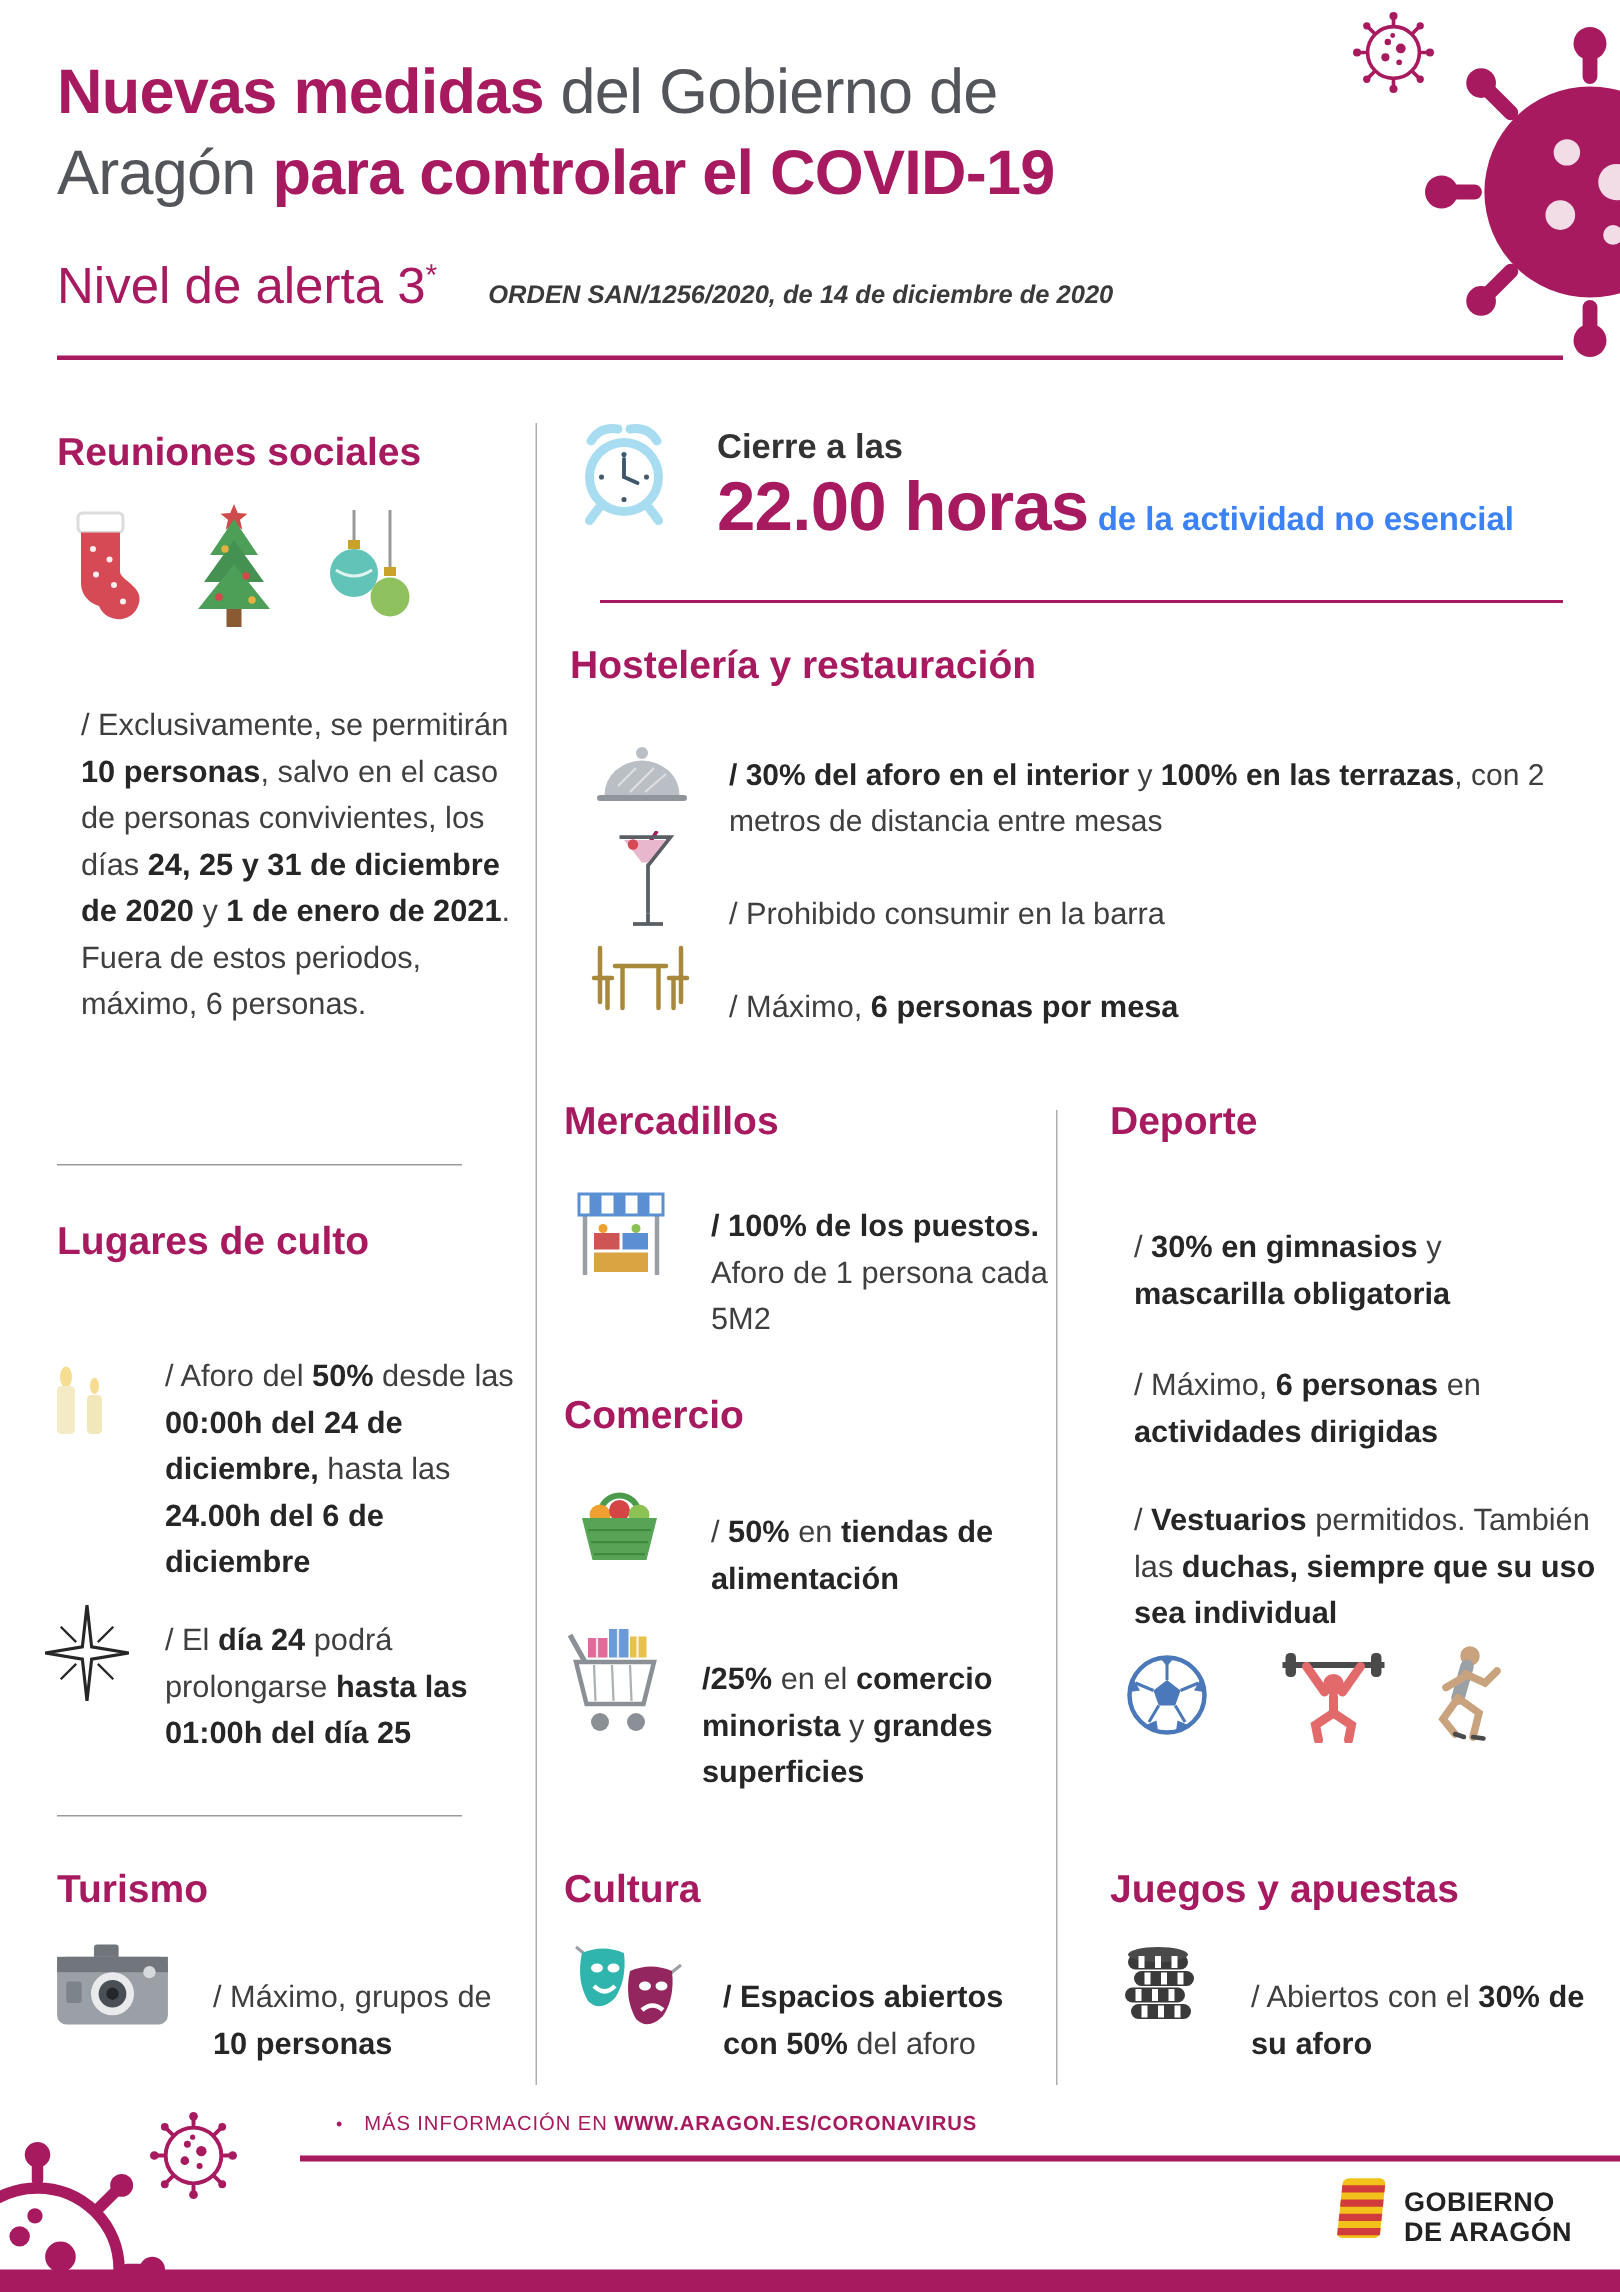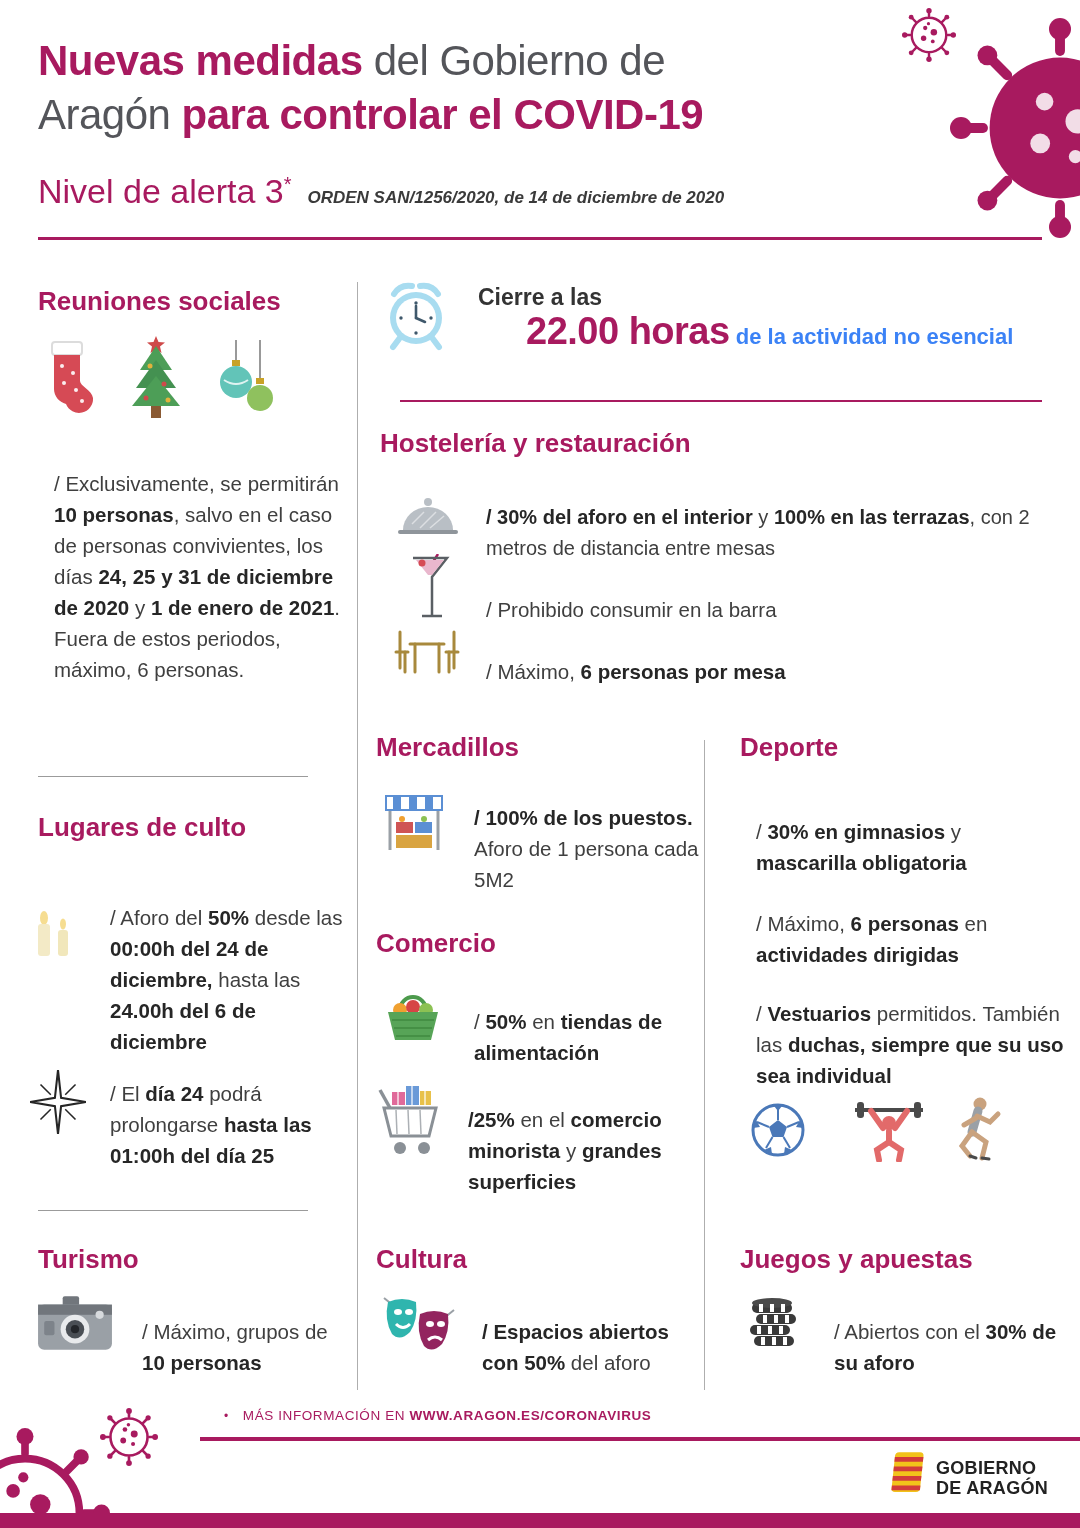--- a/index.html
+++ b/index.html
@@ -2,32 +2,32 @@
 <html><head>
 <meta charset="utf-8">
 <style>
   html,body{margin:0;padding:0;background:#e9e9e9;}
   .page{position:relative;width:1080px;height:1528px;background:#ffffff;overflow:hidden;
         font-family:"Liberation Sans",sans-serif;color:#3f3f3f;--accent:#a81a5f;margin:0 auto;}
   .abs{position:absolute;}
   .title{font-size:42px;line-height:54px;letter-spacing:-0.5px;width:860px;}
   .t-accent{color:var(--accent);font-weight:700;}
   .t-gray{color:#54555a;font-weight:400;}
-  .alert-row{display:flex;align-items:baseline;gap:16px;}
+  .alert-row{display:flex;align-items:baseline;gap:34px;}
   .alert{font-size:34px;color:var(--accent);font-weight:400;}
   .sup{font-size:20px;vertical-align:super;}
   .order{font-size:17px;font-style:italic;font-weight:700;color:#3a3a3a;}
   .rule{background:var(--accent);}
   .sec-h{font-size:26px;font-weight:700;color:var(--accent);margin:0;}
   .body{font-size:20.5px;line-height:31px;margin:16px;color:#3f3f3f;}
   .b{font-weight:700;color:#262626;}
   .hline{height:1px;background:#9b9b9b;}
   .vline{width:1px;background:#aeaeae;}
   .closure-intro{font-size:23px;font-weight:700;color:#333333;text-align:right;}
-  .closure-time{font-size:38px;font-weight:700;color:var(--accent);letter-spacing:-0.5px;margin-left:48px;}
+  .closure-time{font-size:46px;font-weight:700;color:var(--accent);letter-spacing:-0.5px;}
   .closure-scope{font-size:22px;font-weight:700;color:#3b82f6;}
   .xmas-row{display:flex;align-items:flex-end;gap:24px;}
   .footer-info{font-size:13.5px;letter-spacing:0.6px;color:var(--accent);}
   .footer-info .bullet{margin-right:14px;font-size:12px;}
   .footer-info .link{font-weight:700;}
   .logo{display:flex;align-items:flex-end;gap:10px;}
   .logo-text{font-size:18px;font-weight:700;line-height:20px;color:#222222;letter-spacing:0.3px;}
   .bottom-bar{left:0;bottom:0;width:100%;height:15px;background:var(--accent);}
 </style>
 </head>

